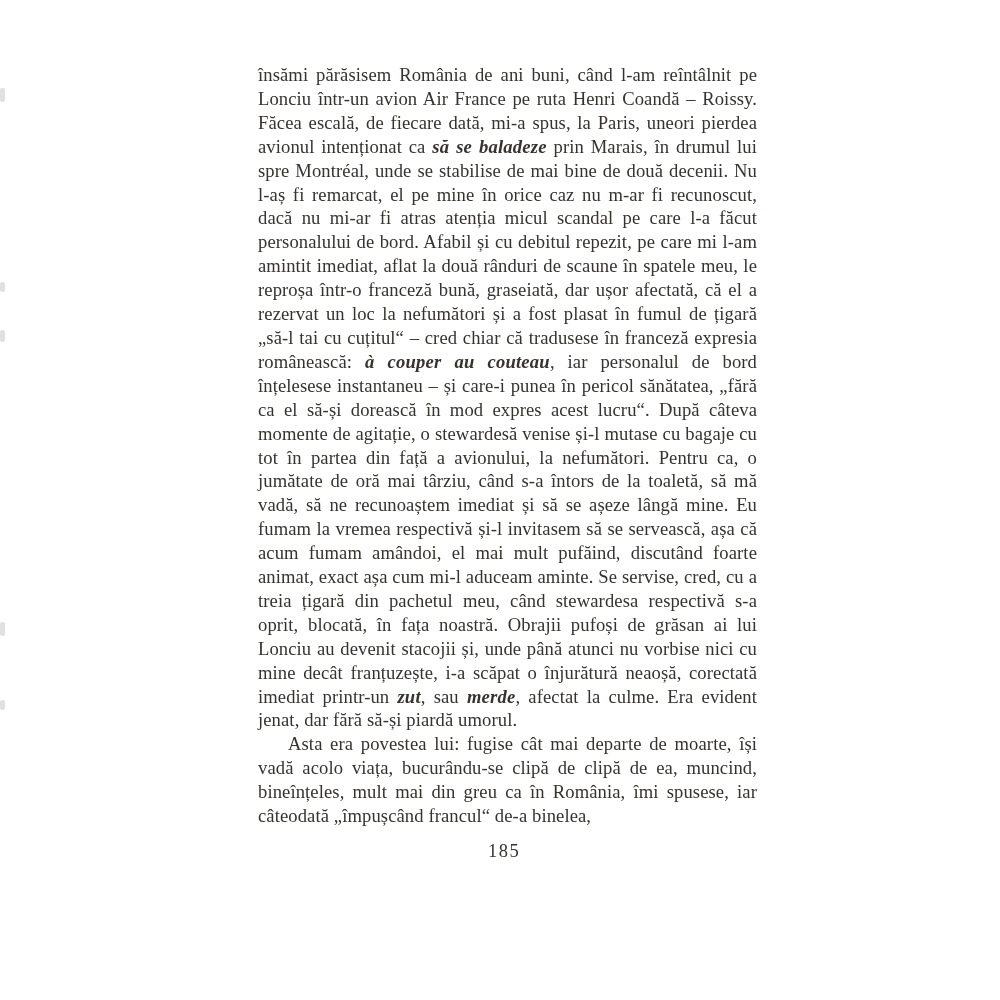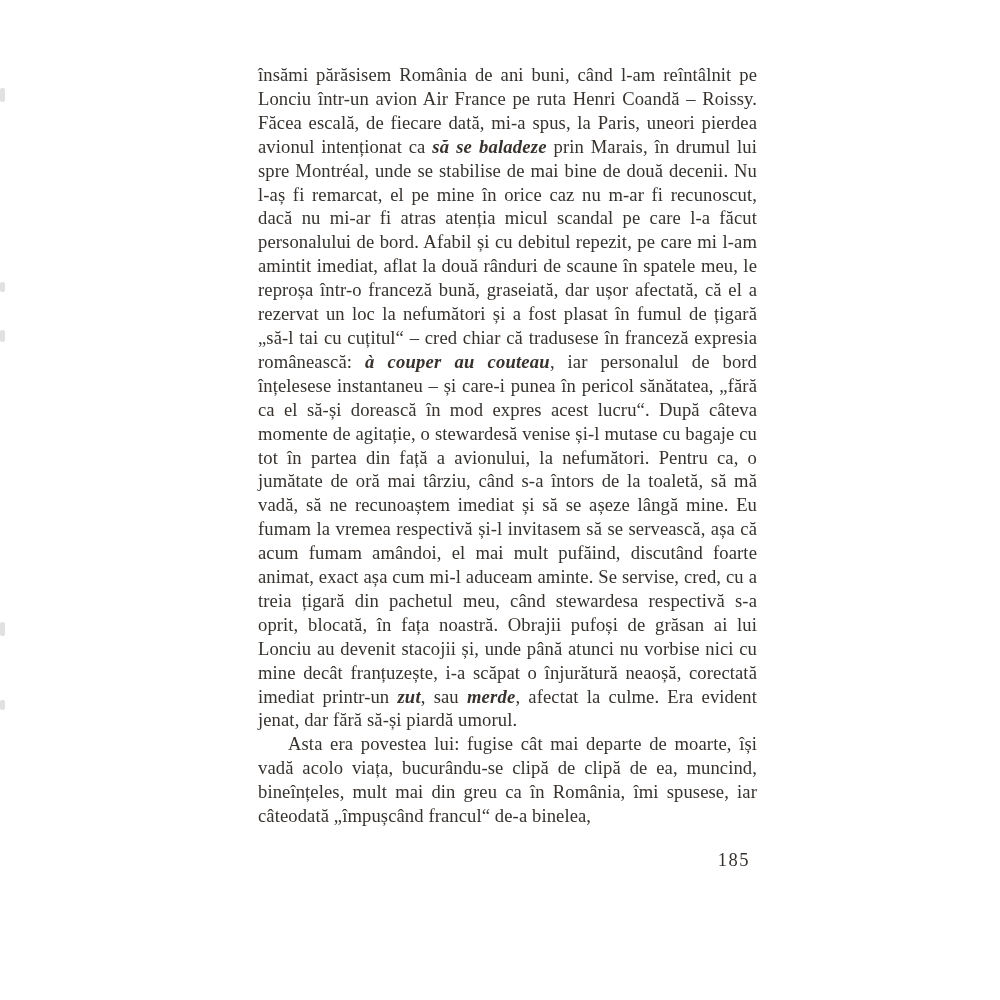--- a/index.html
+++ b/index.html
@@ -33,22 +33,22 @@
   }
   #text-block p.indent {
     text-indent: 30px;
   }
   .seg-bold-italic {
     font-style: italic;
     font-weight: bold;
     letter-spacing: 0.2px;
   }
   #page-number {
-    text-align: right;
-    margin-top: 21px;
+    text-align: center;
+    margin-top: 12px;
     padding-right: 7px;
     font-size: 18.5px;
     letter-spacing: 1.5px;
     color: #37322e;
   }
   
   .scan-artifact {
     position: absolute;
     left: 0;
     width: 5px;

